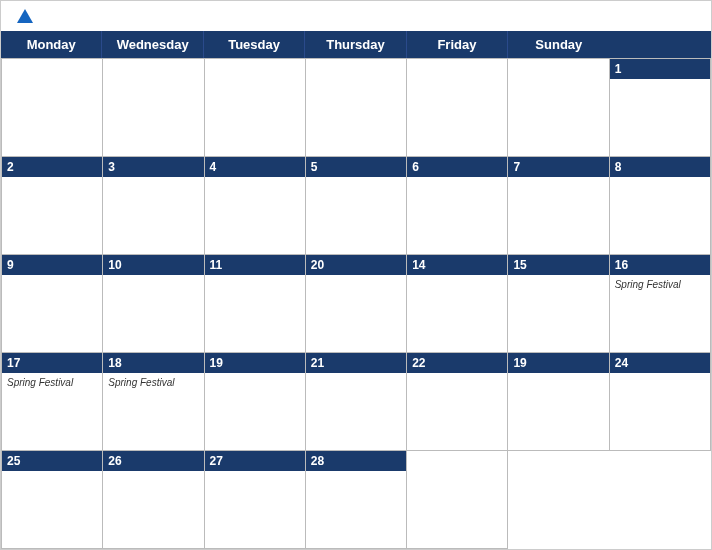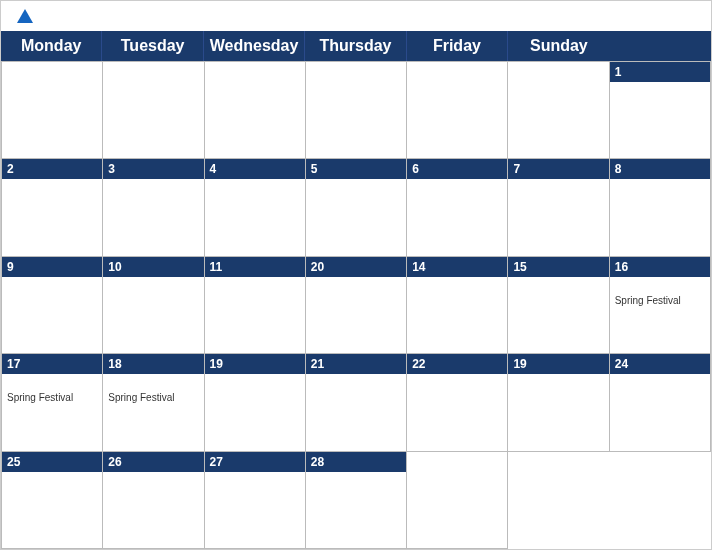--- a/index.html
+++ b/index.html
@@ -64,21 +64,21 @@
     }
     .days-header {
       display: grid;
       grid-template-columns: repeat(7, 1fr);
       background: #1a3a6b;
     }
     .day-header-cell {
       color: #fff;
       text-align: center;
       padding: 6px 0;
-      font-size: 16px;
+      font-size: 13px;
       font-weight: bold;
       border-right: 1px solid #2a4a8b;
     }
     .day-header-cell:last-child {
       border-right: none;
     }
     .calendar-grid {
       display: grid;
       grid-template-columns: repeat(7, 1fr);
       flex: 1;
@@ -99,23 +99,24 @@
       font-weight: bold;
       padding: 3px 5px;
       display: block;
     }
     .cell-date-row.empty {
       background: #1a3a6b;
       color: transparent;
       visibility: hidden;
     }
     .cell-content {
-      padding: 17px 5px;
+      padding: 3px 5px;
       font-size: 11px;
       color: #333;
+      font-style: italic;
     }
     .cell-event {
       font-size: 10px;
       color: #333;
       line-height: 1.3;
     }
     .calendar-cell.empty-cell {
       background: #fff;
     }
     .calendar-cell.empty-cell .cell-date-row {
@@ -134,22 +135,22 @@
         <span class="logo-triangle"></span>
         <span></span>
       </span>
     </div>
     <div class="month-title"></div>
     <div class="country-label"></div>
   </div>
 
   <div class="days-header" id="days-header-row">
       <div class="day-header-cell">Monday</div>
+      <div class="day-header-cell">Wednesday</div>
       <div class="day-header-cell">Tuesday</div>
-      <div class="day-header-cell">Wednesday</div>
       <div class="day-header-cell">Thursday</div>
       <div class="day-header-cell">Friday</div>
       <div class="day-header-cell">Sunday</div>
     </div>
 
   <div class="calendar-grid" id="calendar-grid">
       <div class="calendar-cell empty-cell">
         <span class="cell-date-row empty">0</span>
       </div>
       <div class="calendar-cell empty-cell">

